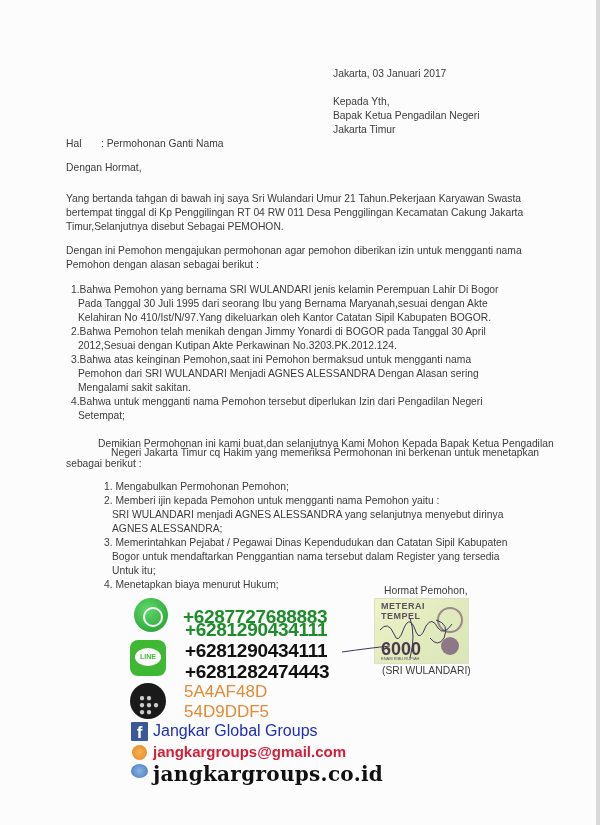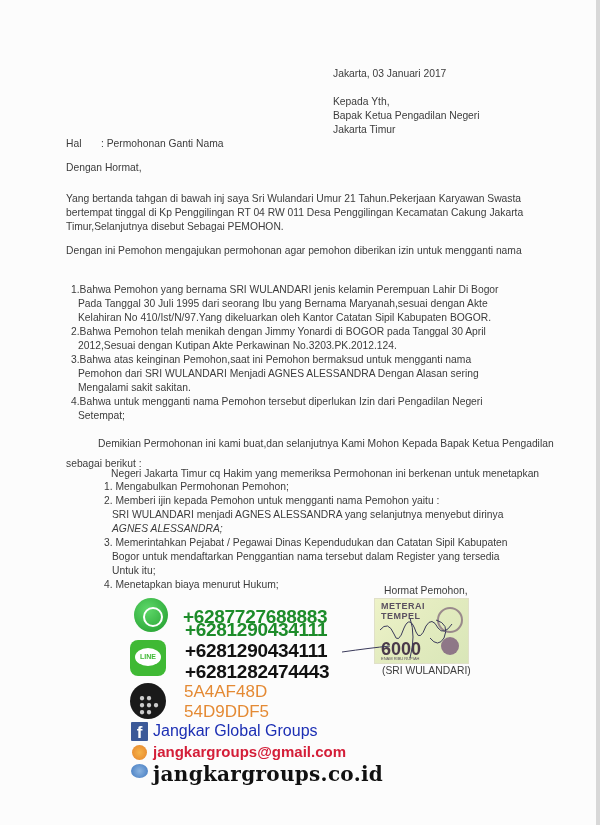--- a/index.html
+++ b/index.html
@@ -59,40 +59,41 @@
   <div class="t" style="left:66px; top:137px;">Hal</div>
   <div class="t" style="left:101px; top:137px;">: Permohonan Ganti Nama</div>
 
   <div class="t body-p" style="top:161px;">Dengan Hormat,</div>
 
   <div class="t body-p" style="top:192px;">Yang bertanda tahgan di bawah inj saya Sri Wulandari Umur 21 Tahun.Pekerjaan Karyawan Swasta</div>
   <div class="t body-p" style="top:206px;">bertempat tinggal di Kp Penggilingan RT 04 RW 011 Desa Penggilingan Kecamatan Cakung Jakarta</div>
   <div class="t body-p" style="top:220px;">Timur,Selanjutnya disebut Sebagai PEMOHON.</div>
 
   <div class="t body-p" style="top:244px;">Dengan ini Pemohon mengajukan permohonan agar pemohon diberikan izin untuk mengganti nama</div>
+  <div class="t body-p" style="top:258px;">Pemohon dengan alasan  sebagai berikut :</div>
 
   <div class="t li" style="top:283px;">1.Bahwa Pemohon yang bernama SRI WULANDARI jenis kelamin Perempuan Lahir Di Bogor</div>
   <div class="t li-cont" style="top:297px;">Pada Tanggal 30 Juli 1995 dari seorang Ibu yang Bernama Maryanah,sesuai dengan Akte</div>
   <div class="t li-cont" style="top:311px;">Kelahiran No 410/Ist/N/97.Yang dikeluarkan oleh Kantor Catatan Sipil Kabupaten BOGOR.</div>
   <div class="t li" style="top:325px;">2.Bahwa Pemohon telah menikah dengan Jimmy Yonardi di BOGOR pada Tanggal 30 April</div>
   <div class="t li-cont" style="top:339px;">2012,Sesuai dengan Kutipan Akte Perkawinan No.3203.PK.2012.124.</div>
   <div class="t li" style="top:353px;text-align:center;">3.Bahwa atas keinginan Pemohon,saat ini Pemohon bermaksud untuk mengganti nama</div>
   <div class="t li-cont" style="top:367px;">Pemohon dari SRI WULANDARI Menjadi AGNES ALESSANDRA Dengan Alasan sering</div>
   <div class="t li-cont" style="top:381px;">Mengalami sakit sakitan.</div>
   <div class="t li" style="top:395px;">4.Bahwa untuk mengganti nama Pemohon tersebut diperlukan Izin dari Pengadilan Negeri</div>
   <div class="t li-cont" style="top:409px;">Setempat;</div>
 
   <div class="t body-p" style="top:437px;padding-left:32px;">Demikian Permohonan ini kami buat,dan selanjutnya Kami Mohon Kepada Bapak Ketua Pengadilan</div>
-  <div class="t body-p" style="top:467px;padding-left:45px;">Negeri Jakarta Timur cq Hakim yang memeriksa Permohonan ini berkenan untuk menetapkan</div>
+  <div class="t body-p" style="top:446px;padding-left:45px;">Negeri Jakarta Timur cq Hakim yang memeriksa Permohonan ini berkenan untuk menetapkan</div>
   <div class="t body-p" style="top:457px;">sebagai berikut :</div>
 
   <div class="t sub-li" style="top:480px;">1. Mengabulkan Permohonan Pemohon;</div>
   <div class="t sub-li" style="top:494px;">2. Memberi ijin kepada Pemohon untuk mengganti nama Pemohon yaitu   :</div>
   <div class="t sub-cont" style="top:508px;">SRI WULANDARI menjadi AGNES ALESSANDRA yang selanjutnya menyebut dirinya</div>
-  <div class="t sub-cont" style="top:522px;font-style:italic;">AGNES ALESSANDRA;</div>
+  <div class="t sub-cont" style="top:522px;">AGNES ALESSANDRA;</div>
   <div class="t sub-li" style="top:536px;">3. Memerintahkan Pejabat / Pegawai Dinas Kependudukan dan Catatan Sipil Kabupaten</div>
   <div class="t sub-cont" style="top:550px;">Bogor untuk mendaftarkan Penggantian nama tersebut dalam Register yang tersedia</div>
   <div class="t sub-cont" style="top:564px;">Untuk itu;</div>
   <div class="t sub-li" style="top:578px;">4. Menetapkan biaya menurut Hukum;</div>
 
   <div class="t" style="left:384px; top:584px;">Hormat Pemohon,</div>
   <div class="stamp">
     <div class="garuda"></div>
     <div class="lbl"><span>METERAI</span><br><span>TEMPEL</span></div>
     <div class="val">6000</div>

